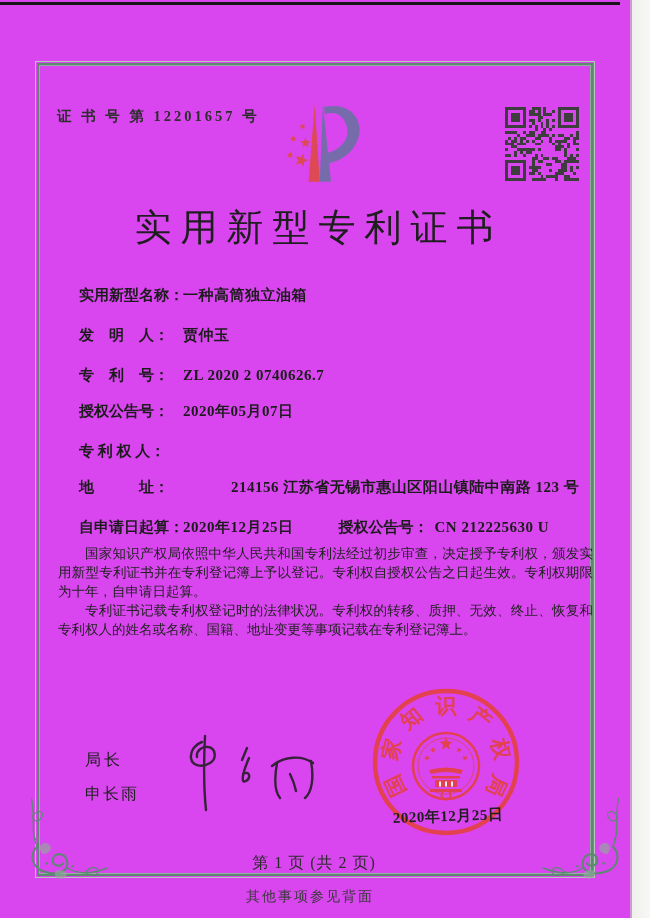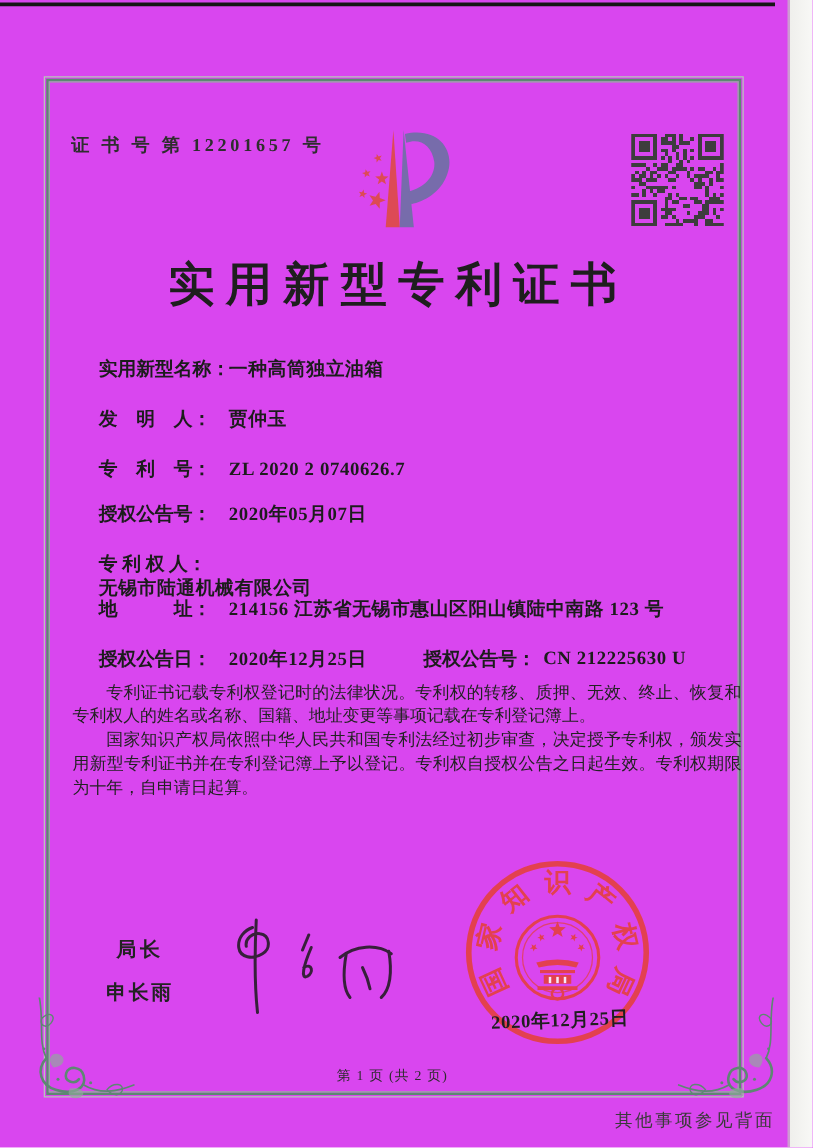--- a/index.html
+++ b/index.html
@@ -22,50 +22,50 @@
   .ornament{position:absolute;width:84px;height:84px;}
   .ornament.bl{left:24px;top:798px;}
   .ornament.br{left:542px;top:798px;transform:scaleX(-1);}
 
   .cert-no{position:absolute;left:57px;top:107px;font-size:14.5px;letter-spacing:3px;color:#2e2e2e;font-weight:600;}
 
   .logo{position:absolute;left:286px;top:102px;width:84px;height:90px;}
   .qr{position:absolute;left:505px;top:107px;width:74px;height:74px;}
 
   .title{position:absolute;left:35px;top:203px;width:558px;margin:0;text-align:center;
-    font-size:37px;font-weight:bold;letter-spacing:9px;padding-left:9px;box-sizing:border-box;color:#1e1e1e;}
+    font-size:37px;font-weight:normal;letter-spacing:9px;padding-left:9px;box-sizing:border-box;color:#1e1e1e;}
 
   .fields{position:absolute;left:58px;top:280px;width:535px;font-size:15px;font-weight:600;}
   .frow{position:absolute;left:0;display:flex;align-items:baseline;white-space:pre;}
   .flabel{display:inline-block;width:104px;flex:none;margin-left:21px;}
   .fvalue{letter-spacing:.5px;font-family:Liberation Serif, serif;}
-  .r1{top:6px;} .r2{top:46px;} .r3{top:86px;} .r4{top:122px;} .r5{top:162px;flex-direction:column;} .r6{top:198px;} .r7{top:238px;}
+  .r1{top:6px;} .r2{top:46px;} .r3{top:86px;} .r4{top:122px;} .r5{top:162px;} .r6{top:198px;gap:48px;} .r7{top:238px;}
   .pair2{margin-left:24px;display:flex;align-items:center;}
   .pair2 .flabel{width:auto;margin-right:6px;}
 
   .paras{position:absolute;left:58px;top:544px;width:535px;}
   .paras p{margin:0;font-size:13.5px;line-height:19px;text-indent:2em;color:#222;
     text-align:justify;font-weight:500;}
 
-  .director{position:absolute;left:85px;top:750px;font-size:16px;letter-spacing:3px;font-weight:700;color:#222;text-align:center;}
+  .director{position:absolute;left:85px;top:750px;font-size:16px;letter-spacing:3px;font-weight:400;color:#222;}
   .director .name{margin-top:13px;letter-spacing:2px;}
   .signature{position:absolute;left:150px;top:730px;width:175px;height:90px;}
 
   .seal{position:absolute;left:366px;top:682px;width:160px;height:160px;opacity:.88;}
   .seal-ring{fill:none;stroke:var(--seal-red,#e5403b);stroke-width:4.5;}
   .seal-char{fill:var(--seal-red,#e5403b);font-size:21px;font-weight:bold;
     font-family:"Liberation Serif","DejaVu Serif",serif;}
   .emblem{fill:var(--seal-red,#e5403b);}
   .emblem .wr{fill:none;stroke:var(--seal-red,#e5403b);}
   .seal-date{position:absolute;left:378px;top:807px;width:140px;text-align:center;
     font-size:15px;color:#1f1f1f;letter-spacing:.5px;font-weight:600;transform:rotate(-2deg);z-index:5;}
 
   .page-footer{position:absolute;left:35px;top:853px;width:558px;text-align:center;
-    font-size:11px;letter-spacing:1px;color:#2c2c2c;}
-  .back-note{position:absolute;left:0;top:888px;width:620px;text-align:right;
+    font-size:16px;letter-spacing:1px;color:#2c2c2c;}
+  .back-note{position:absolute;left:0;top:888px;width:620px;text-align:center;
     font-size:14px;color:#3a3a3a;letter-spacing:2px;}
 
   .orn-path{fill:none;stroke:var(--border-green,#5d8872);stroke-linecap:round;}
   .orn-leaf{fill:#8fac9a;opacity:.65;stroke:none;}
 </style>
 </head>
 <body>
 
 <div class="page">
 
@@ -425,39 +425,38 @@
     <div class="frow r3">
       <span class="flabel">专　利　号：</span>
       <span class="fvalue">ZL 2020 2 0740626.7</span>
     </div>
     <div class="frow r4">
       <span class="flabel">授权公告号：</span>
       <span class="fvalue">2020年05月07日</span>
     </div>
     <div class="frow r5">
       <span class="flabel">专 利 权 人：</span>
-      <span class="fvalue">无锡市陆通机械有限公司</span>
     </div>
     <div class="frow r6">
       <span class="flabel">地　　　址：</span>
       <span class="fvalue">214156 江苏省无锡市惠山区阳山镇陆中南路 123 号</span>
     </div>
     <div class="frow r7">
-      <span class="flabel">授权公告日：</span>
+      <span class="flabel">自申请日起算：</span>
       <span class="fvalue">2020年12月25日</span>
       <span class="pair2">
         <span class="flabel">授权公告号：</span>
         <span class="fvalue">CN 212225630 U</span>
       </span>
     </div>
   </div>
 
   <div class="paras">
+    <p>国家知识产权局依照中华人民共和国专利法经过初步审查，决定授予专利权，颁发实用新型专利证书并在专利登记簿上予以登记。专利权自授权公告之日起生效。专利权期限为十年，自申请日起算。</p>
     <p>专利证书记载专利权登记时的法律状况。专利权的转移、质押、无效、终止、恢复和专利权人的姓名或名称、国籍、地址变更等事项记载在专利登记簿上。</p>
-    <p>国家知识产权局依照中华人民共和国专利法经过初步审查，决定授予专利权，颁发实用新型专利证书并在专利登记簿上予以登记。专利权自授权公告之日起生效。专利权期限为十年，自申请日起算。</p>
   </div>
 
   <div class="director">
     <div>局长</div>
     <div class="name">申长雨</div>
   </div>
 
   <svg class="signature" viewBox="0 0 175 90">
     <g fill="none" stroke="#1b1b1b" stroke-width="2.4" stroke-linecap="round" opacity=".85">
       <path d="M52,12 C46,14 40,20 41,28 C42,36 52,38 60,33 C67,29 66,18 58,17 C52,16 46,21 47,27"></path>

